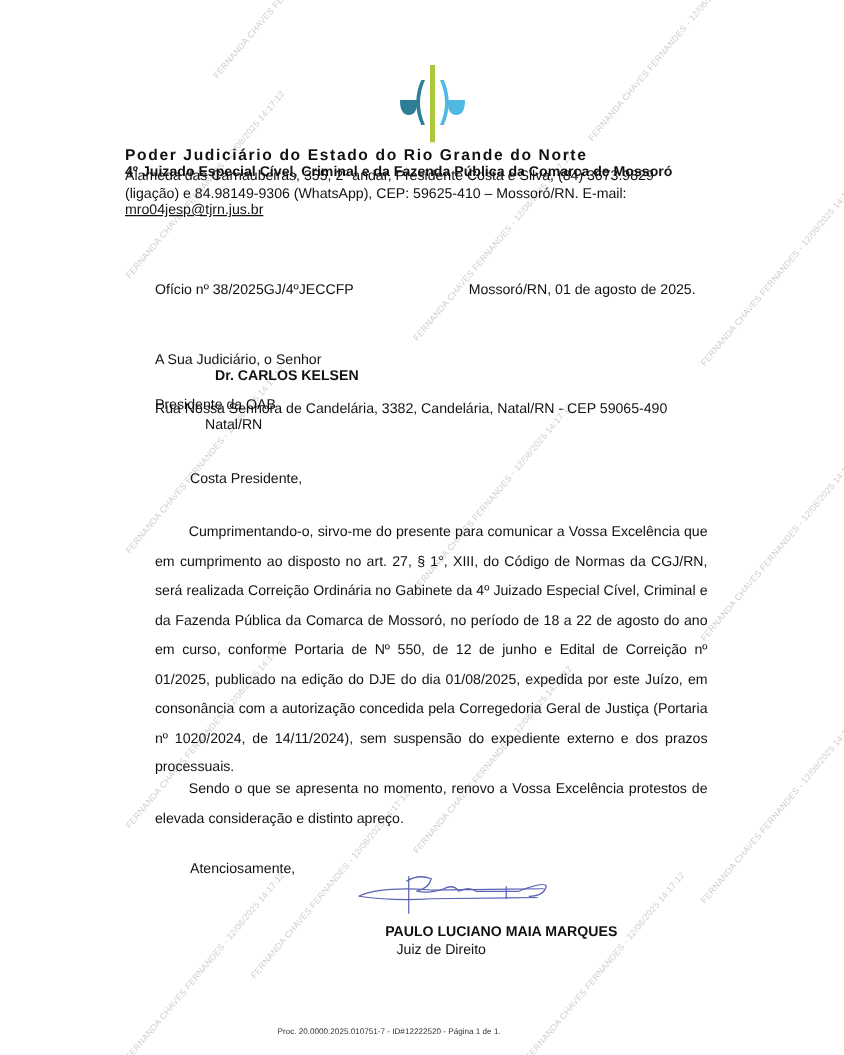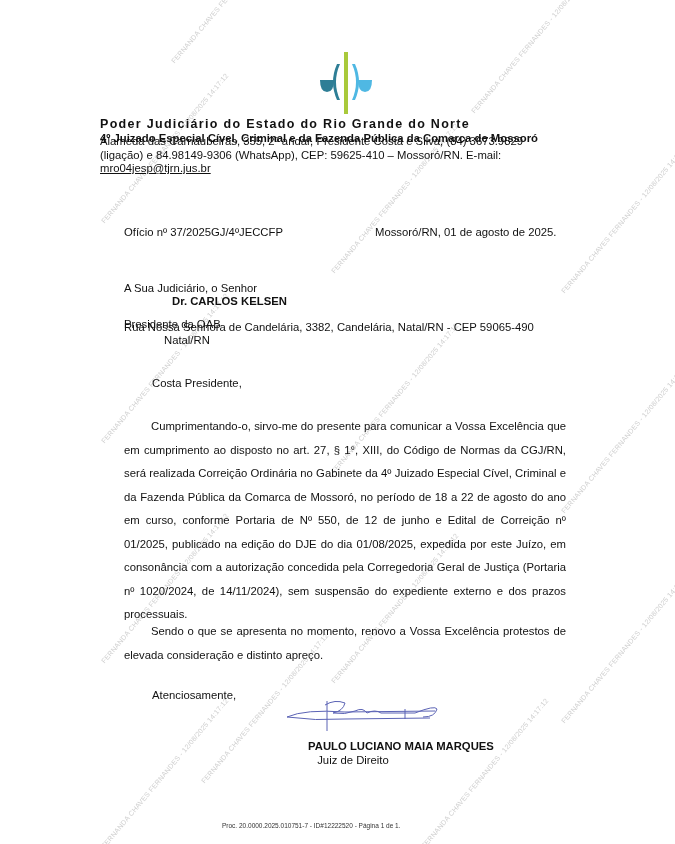--- a/index.html
+++ b/index.html
@@ -62,21 +62,21 @@
   </svg>
 
   <div class="header h-title">Poder Judiciário do Estado do Rio Grande do Norte</div>
   <div class="header h-sub">4º Juizado Especial Cível, Criminal e da Fazenda Pública da Comarca de Mossoró</div>
   <div class="header h-addr">
     <div>Alameda das Carnaubeiras, 355, 2º andar, Presidente Costa e Silva, (84) 3673.9829</div>
     <div>(ligação) e 84.98149-9306 (WhatsApp), CEP: 59625-410 – Mossoró/RN. E-mail:</div>
     <div><span class="email">mro04jesp@tjrn.jus.br</span></div>
   </div>
 
-  <div class="line" style="left:124px;top:226px;">Ofício nº 37/2025GJ/4ºJECCFP</div>
+  <div class="line" style="left:124px;top:226px;">Ofício nº 38/2025GJ/4ºJECCFP</div>
   <div class="line" style="left:375px;top:226px;">Mossoró/RN, 01 de agosto de 2025.</div>
 
   <div class="line" style="left:124px;top:282px;">A Sua Judiciário, o Senhor</div>
   <div class="line bold" style="left:124px;top:295px;">Dr. CARLOS KELSEN</div>
   <div class="line" style="left:124px;top:318px;">Presidente da OAB</div>
   <div class="line" style="left:124px;top:321px;">Rua Nossa Senhora de Candelária, 3382, Candelária, Natal/RN - CEP 59065-490</div>
   <div class="line" style="left:124px;top:334px;padding-left:40px;">Natal/RN</div>
 
   <div class="line" style="left:152px;top:377px;">Costa Presidente,</div>
 

